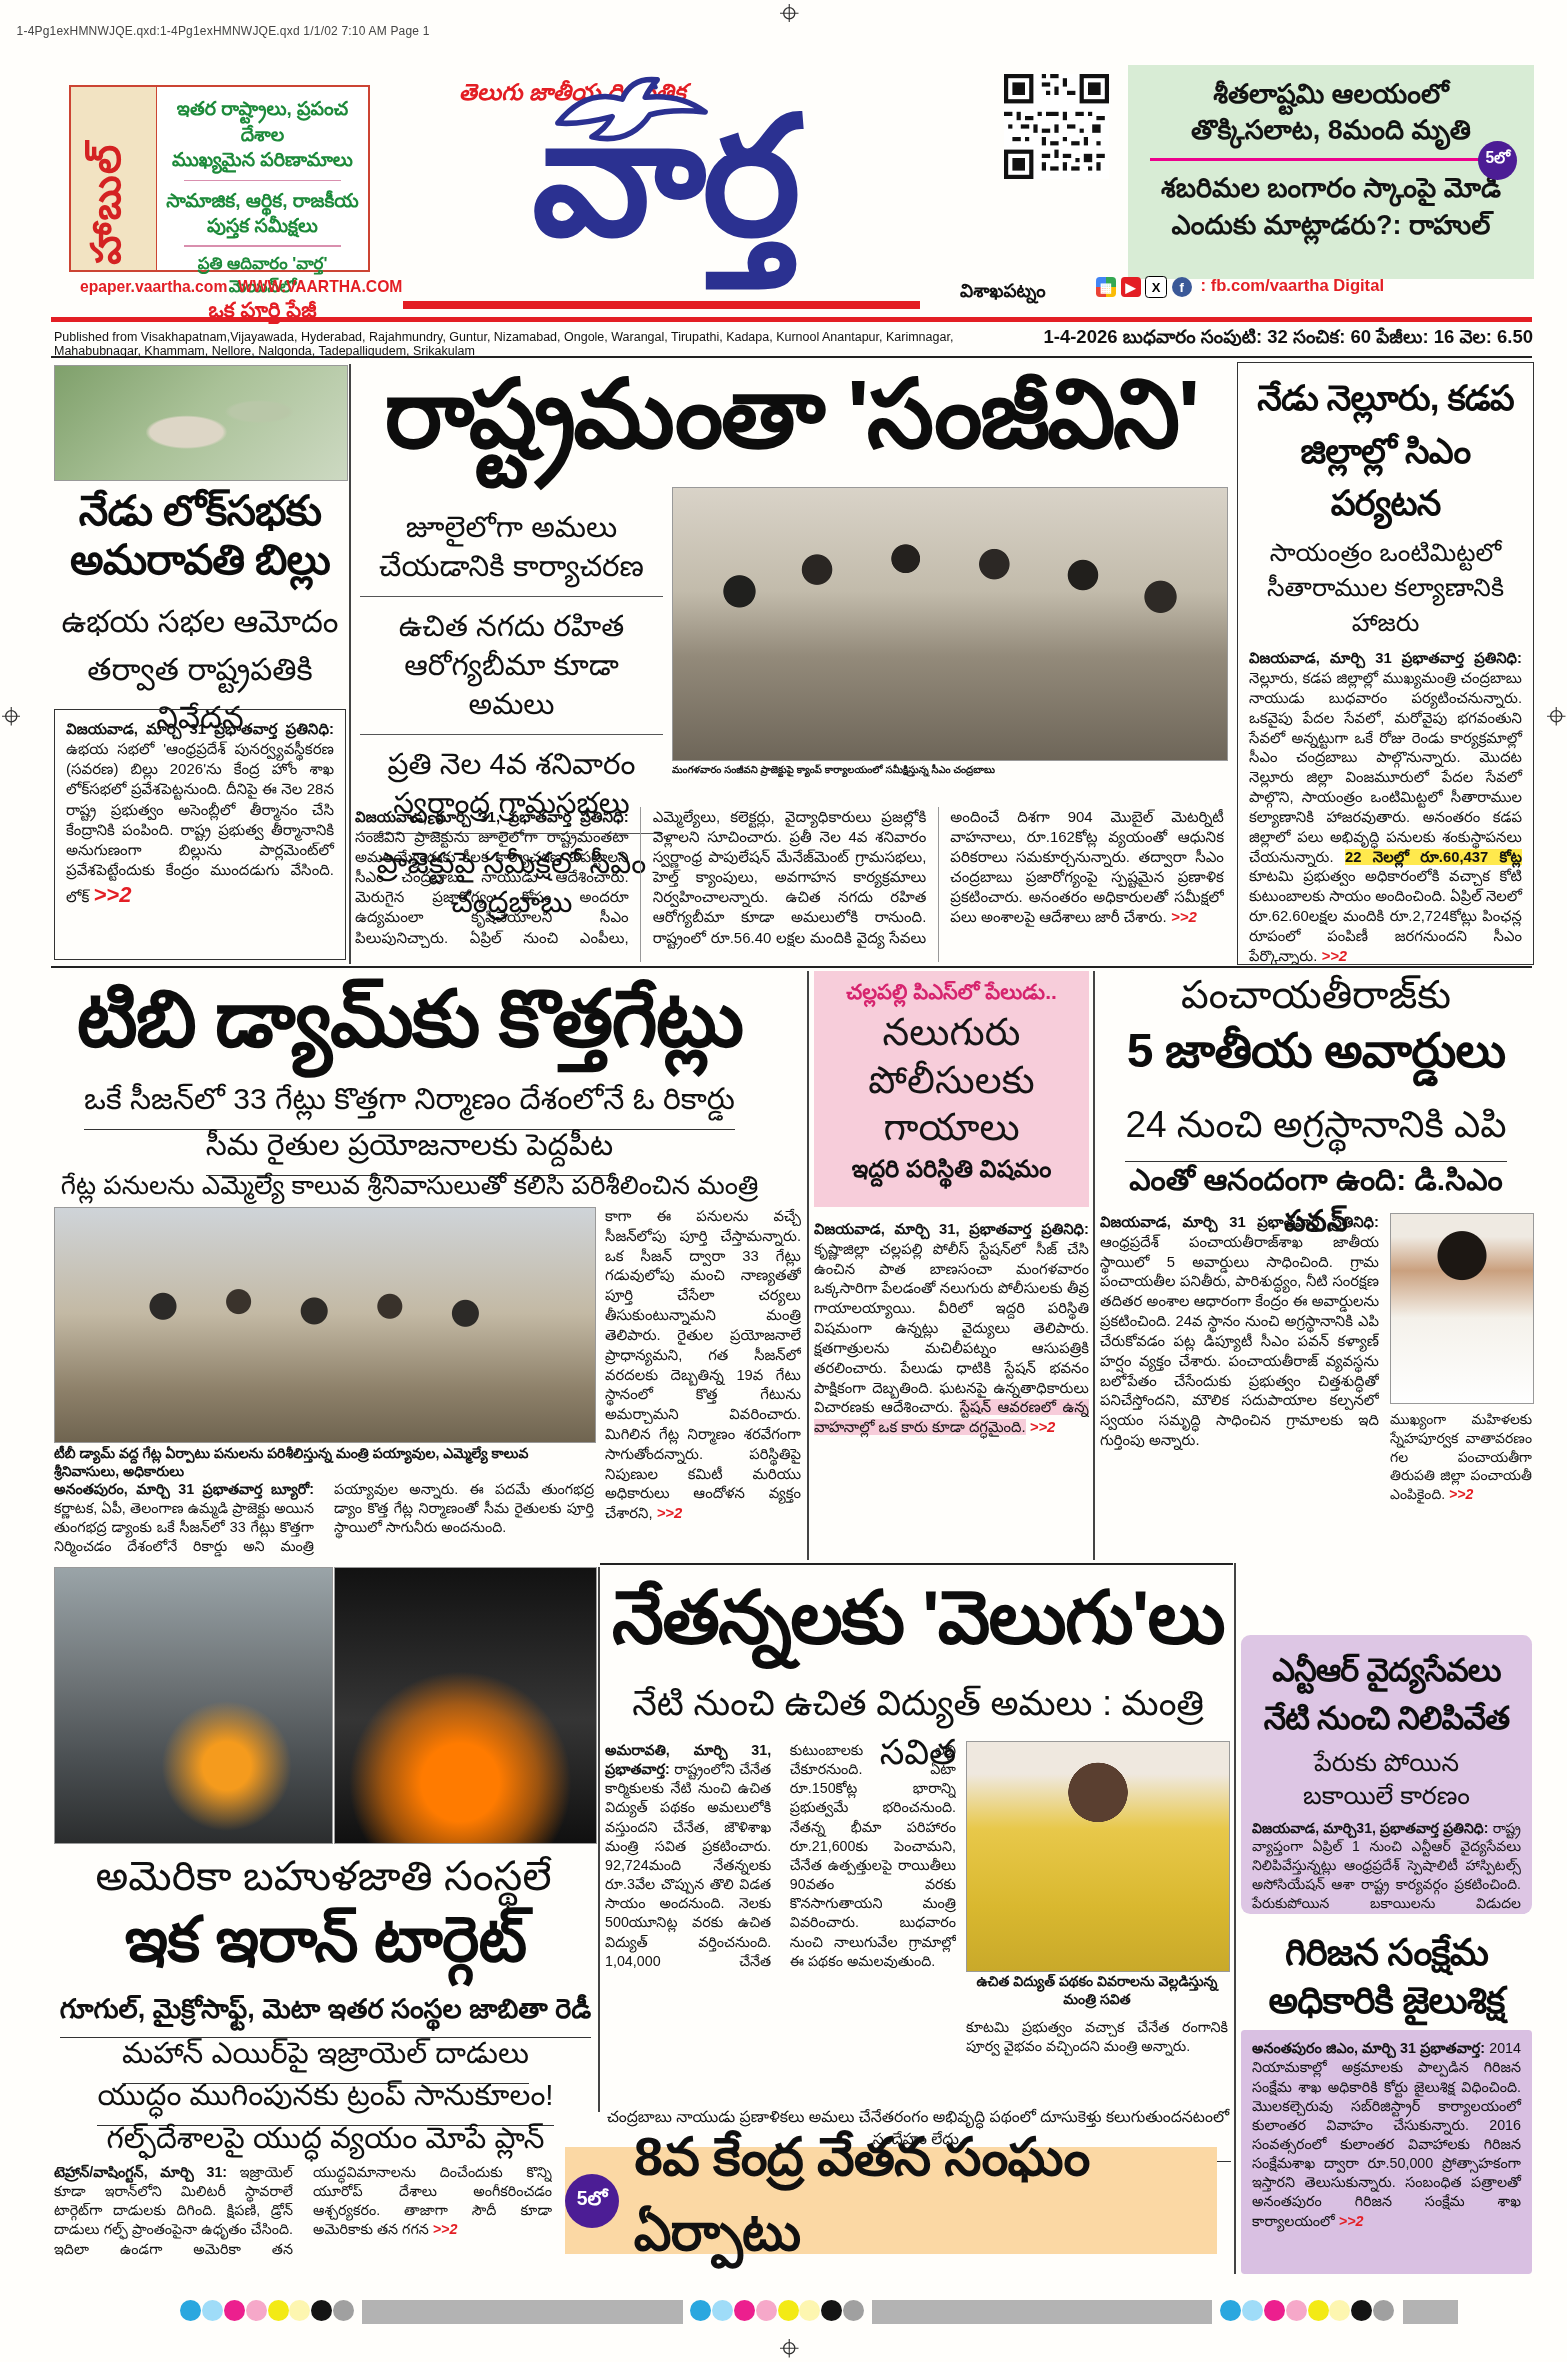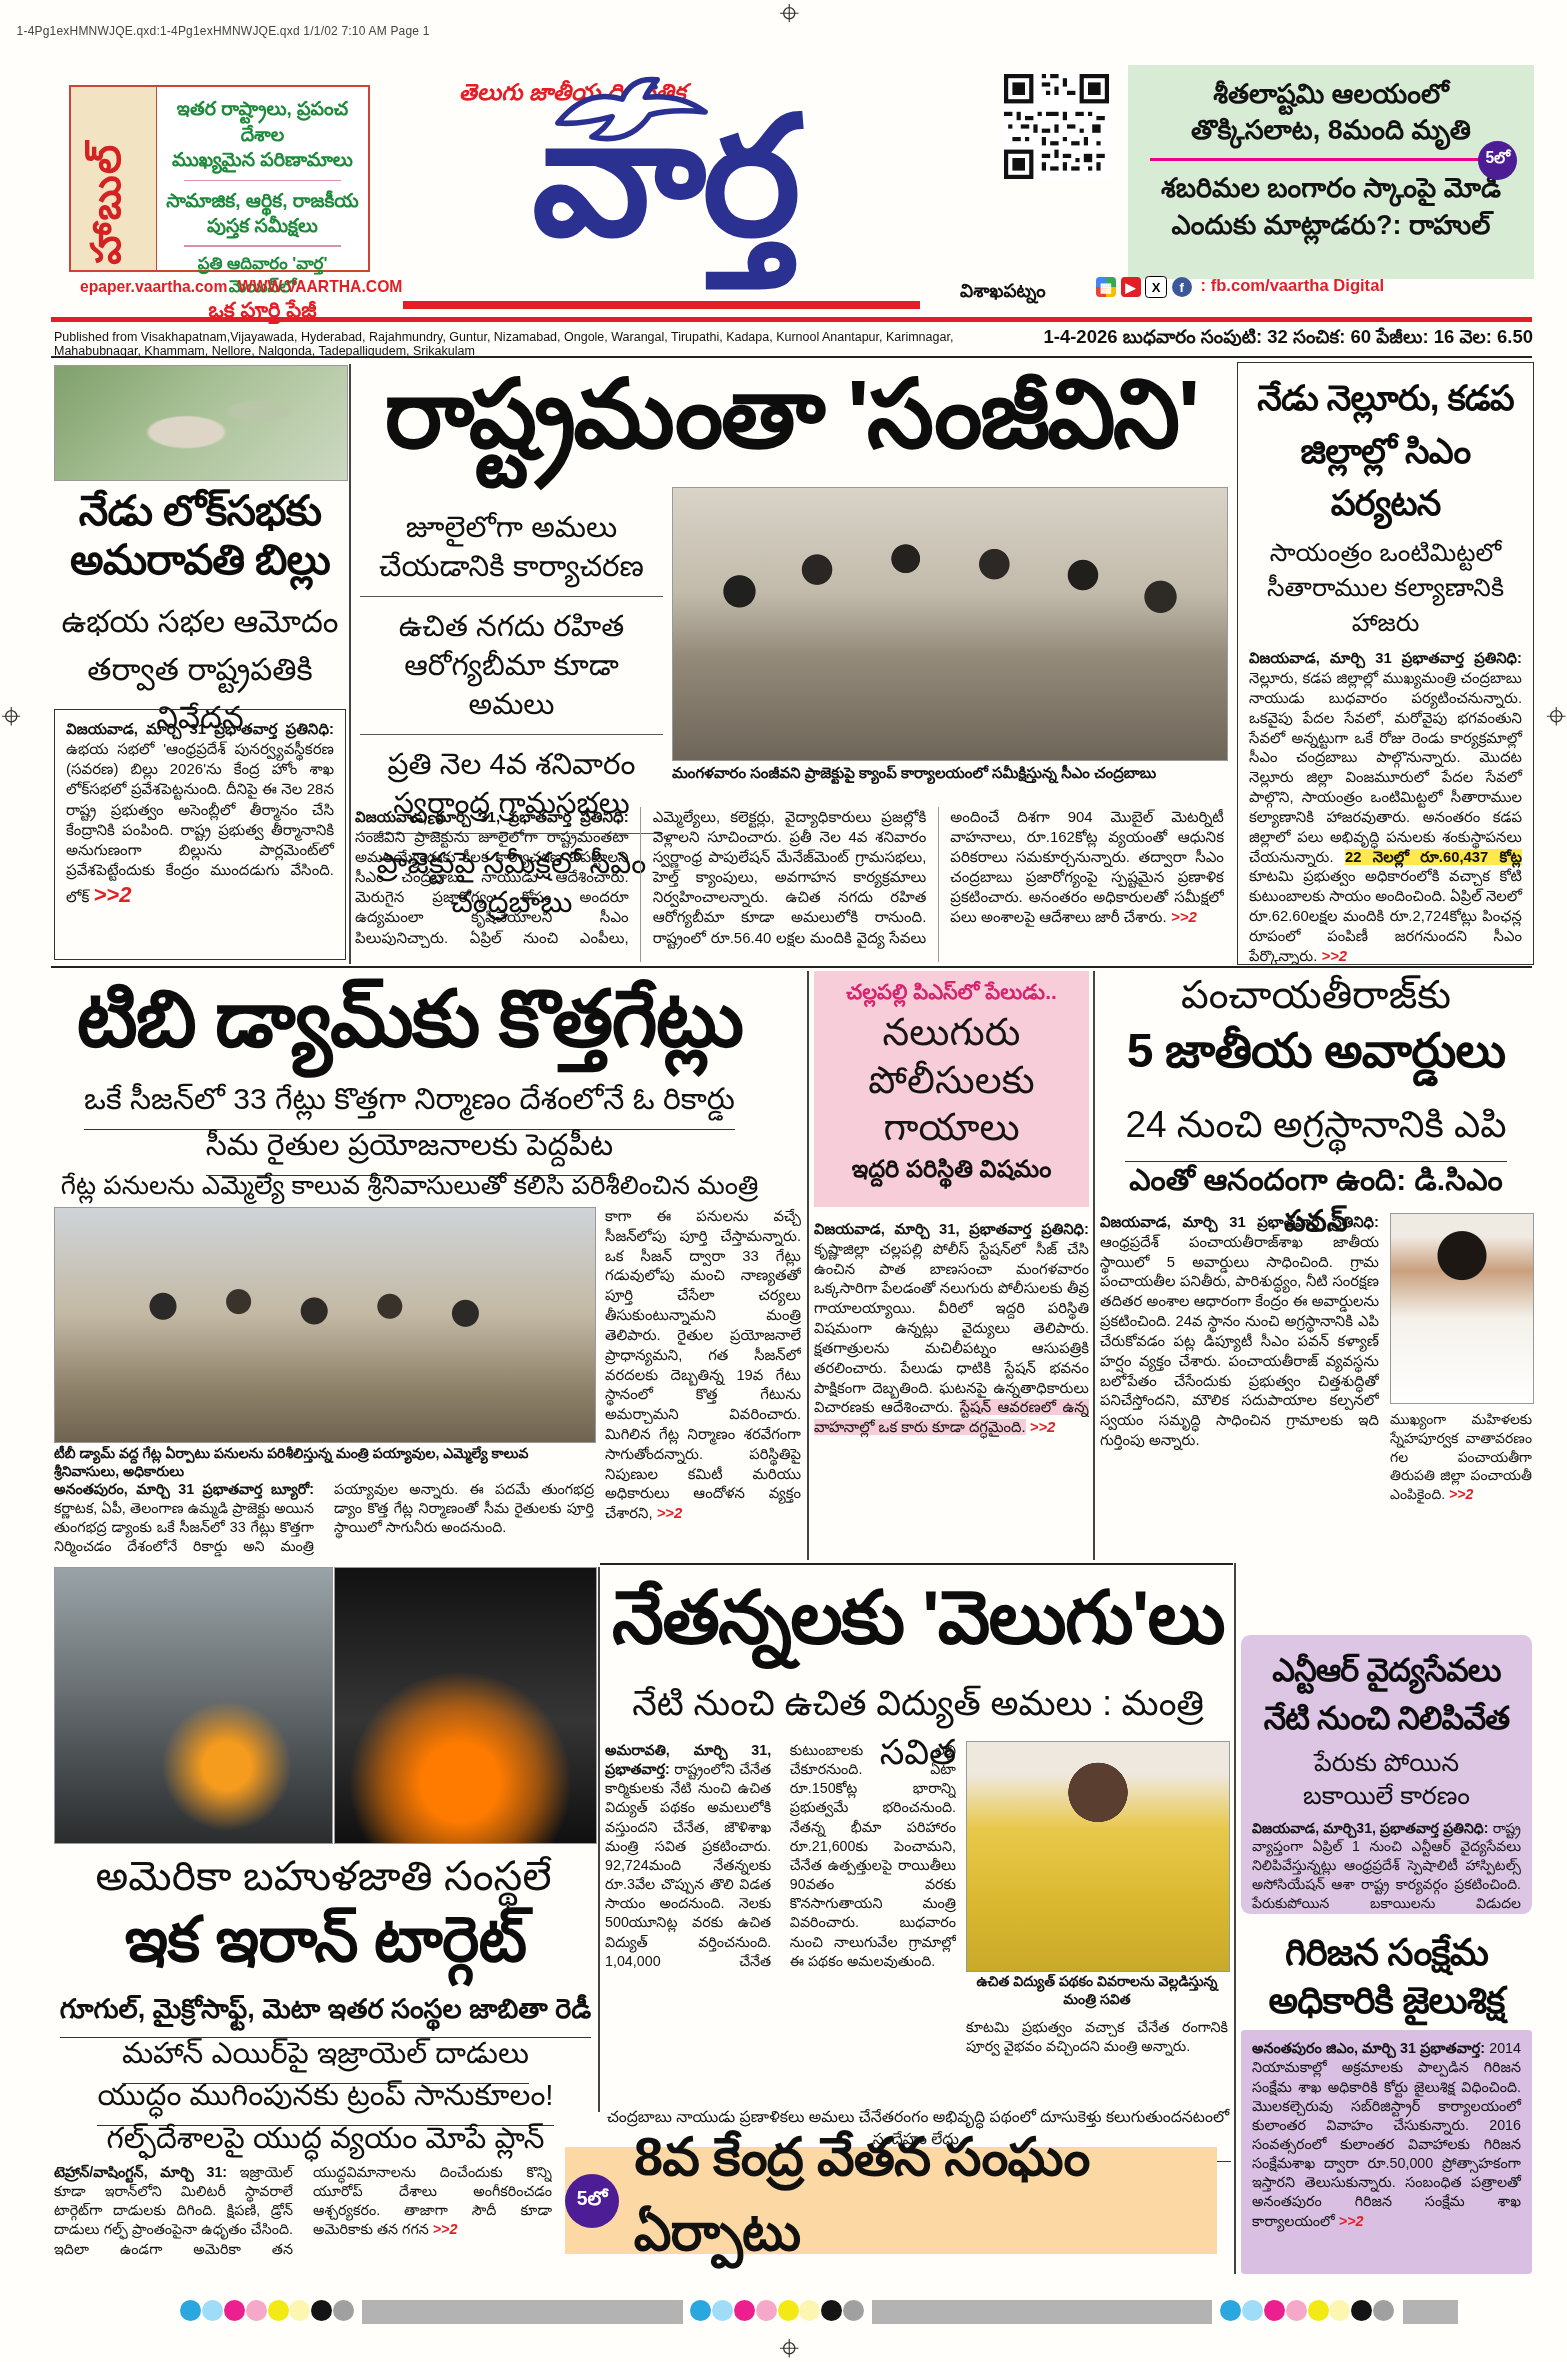--- a/index.html
+++ b/index.html
@@ -218,21 +218,21 @@
     <div class="deck-item">ప్రాజెక్టుపై సమీక్షలో సీఎం చంద్రబాబు</div>
   </div>
   <div class="abs photo" style="left:672px;top:487px;width:554px;height:272px;background:
       radial-gradient(circle at 12% 38%, #20201e 0 15.7px, rgba(0,0,0,0) 16.6px),
       radial-gradient(circle at 26% 30%, #2a2623 0 14.8px, rgba(0,0,0,0) 15.7px),
       radial-gradient(circle at 42% 26%, #24211e 0 14px, rgba(0,0,0,0) 14.8px),
       radial-gradient(circle at 58% 28%, #2c2825 0 14.8px, rgba(0,0,0,0) 15.7px),
       radial-gradient(circle at 74% 32%, #211f1c 0 14.8px, rgba(0,0,0,0) 15.7px),
       radial-gradient(circle at 88% 40%, #2e2a26 0 15.7px, rgba(0,0,0,0) 16.6px),
       linear-gradient(180deg,#d9d3c8 0%,#c2bbab 38%,#938a7a 62%,#6e6659 100%);"></div>
-  <div class="abs caption" style="left:672px;top:764px;width:554px;font-size:15px;">మంగళవారం సంజీవని ప్రాజెక్టుపై క్యాంప్ కార్యాలయంలో సమీక్షిస్తున్న సీఎం చంద్రబాబు</div>
+  <div class="abs caption" style="left:672px;top:764px;width:554px;font-size:10px;">మంగళవారం సంజీవని ప్రాజెక్టుపై క్యాంప్ కార్యాలయంలో సమీక్షిస్తున్న సీఎం చంద్రబాబు</div>
   <div class="abs j clip body-txt" style="left:355px;top:807px;width:869px;height:155px;column-count:3;column-gap:24px;column-rule:0.9px solid #999;">
     <span class="dateline">విజయవాడ, మార్చి 31, ప్రభాతవార్త ప్రతినిధి:</span>
     <span>సంజీవిని ప్రాజెక్టును జూలైలోగా రాష్ట్రమంతటా అమలయ్యేందుకు కీలక కార్యాచరణ చేపట్టాలని సీఎం చంద్రబాబు నాయుడు ఆదేశించారు. మెరుగైన ప్రజారోగ్యం కోసం అందరూ ఉద్యమంలా కృషిచేయాలని సీఎం పిలుపునిచ్చారు. ఏప్రిల్ నుంచి ఎంపీలు, ఎమ్మెల్యేలు, కలెక్టర్లు, వైద్యాధికారులు ప్రజల్లోకి వెళ్లాలని సూచించారు. ప్రతీ నెల 4వ శనివారం స్వర్ణాంధ్ర పాపులేషన్ మేనేజ్‌మెంట్ గ్రామసభలు, హెల్త్ క్యాంపులు, అవగాహన కార్యక్రమాలు నిర్వహించాలన్నారు. ఉచిత నగదు రహిత ఆరోగ్యబీమా కూడా అమలులోకి రానుంది. రాష్ట్రంలో రూ.56.40 లక్షల మందికి వైద్య సేవలు అందించే దిశగా 904 మొబైల్ మెటర్నిటీ వాహనాలు, రూ.162కోట్ల వ్యయంతో ఆధునిక పరికరాలు సమకూర్చనున్నారు. తద్వారా సీఎం చంద్రబాబు ప్రజారోగ్యంపై స్పష్టమైన ప్రణాళిక ప్రకటించారు. అనంతరం అధికారులతో సమీక్షలో పలు అంశాలపై ఆదేశాలు జారీ చేశారు.</span>
     <span class="more">&gt;&gt;2</span>
   </div>
 
   <div class="abs border-box clip" style="left:1237px;top:362px;width:297px;height:603px;box-sizing:border-box;">
     <div class="headline c" style="font-size:35px;line-height:1.5;">నేడు నెల్లూరు, కడప</div>
     <div class="headline c" style="font-size:35px;line-height:1.5;">జిల్లాల్లో సిఎం పర్యటన</div>
     <div class="c" style="font-size:25px;line-height:1.4;margin-top:5.5px;">సాయంత్రం ఒంటిమిట్టలో</div>

